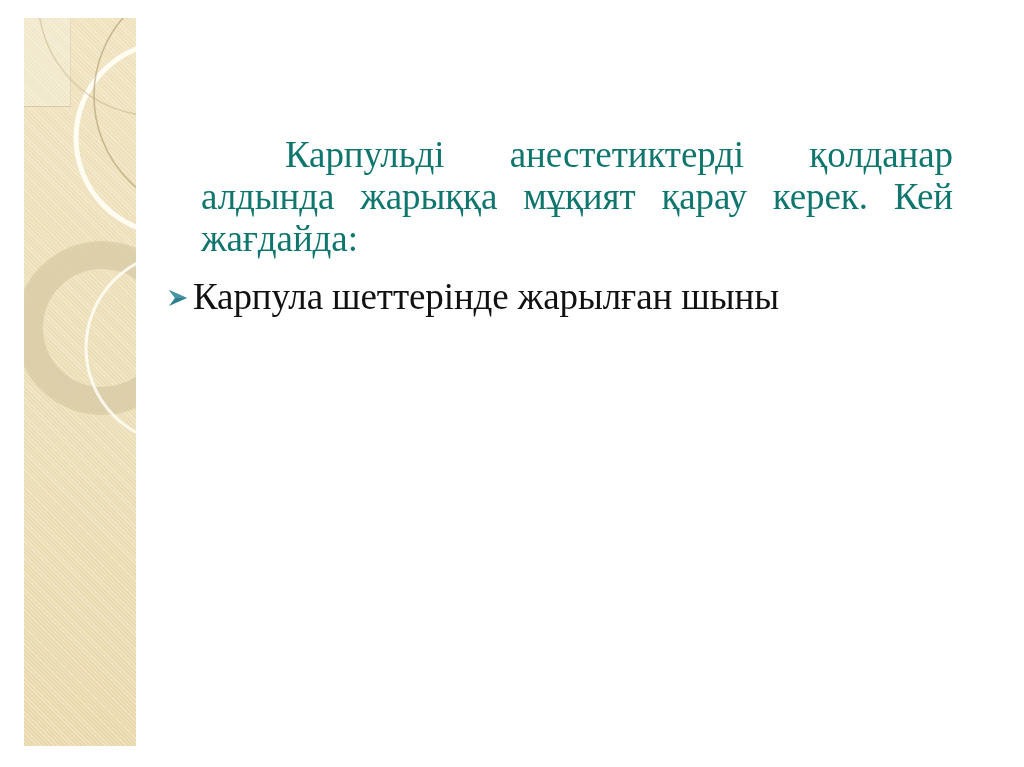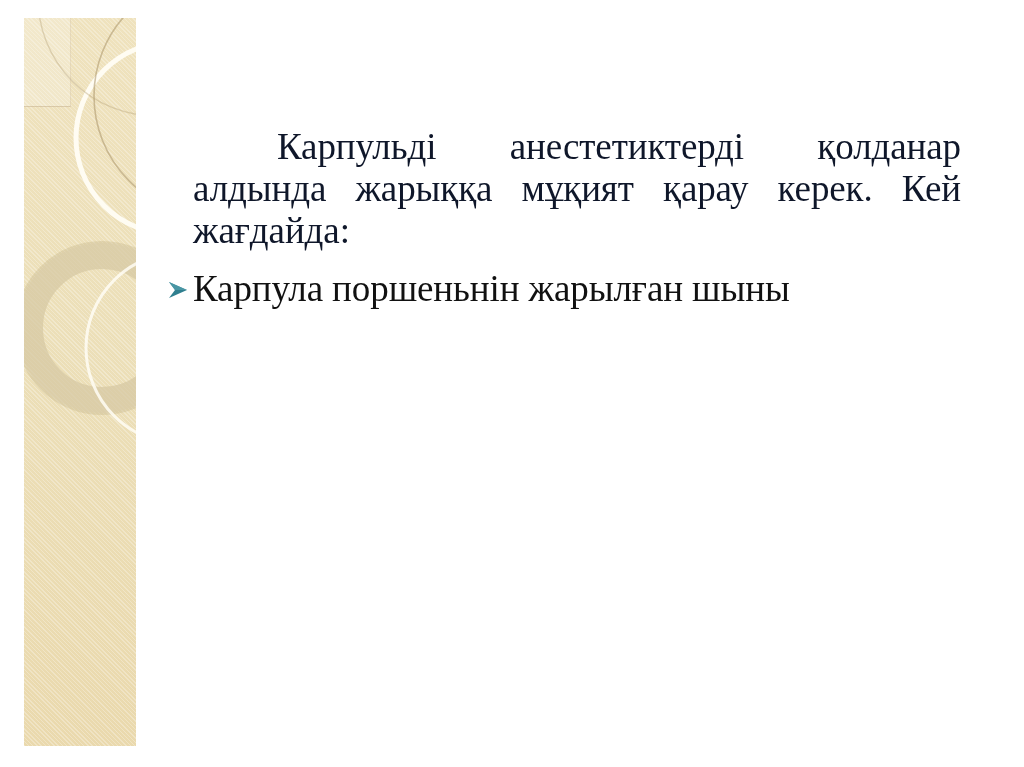--- a/index.html
+++ b/index.html
@@ -55,22 +55,22 @@
 
   
   #body-text {
     position: absolute;
     left: 193px;
     top: 126px;
     width: 768px;
   }
 
   .para {
-    margin: 0;
-    color: #0f172a;
+    margin: 8px;
+    color: #0f766e;
     font-size: 37px;
     line-height: 1.135;
     text-align: justify;
     text-justify: inter-word;
     letter-spacing: -0.1px;
   }
   .para-intro {
     text-indent: 84px;
   }
 
@@ -145,20 +145,20 @@
 
     <ul class="bullet-list">
 
       <li class="bullet-item">
         <span class="bullet-marker">
           <svg viewBox="0 0 22 22" width="22" height="22" aria-hidden="true">
             <path d="M2 3 L20 11 L2 19 L8 11 Z" fill="#2f7f8f"></path>
             <path d="M2 3 L20 11 L8 11 Z" fill="#4d9aa8" opacity="0.85"></path>
           </svg>
         </span>
-        <span class="btext">Карпула поршеньнін жарылған шыны</span>
+        <span class="btext">Карпула шеттерінде жарылған шыны</span>
       </li>
 
 
     </ul>
   </div>
 
 </div>
 
 </body></html>

